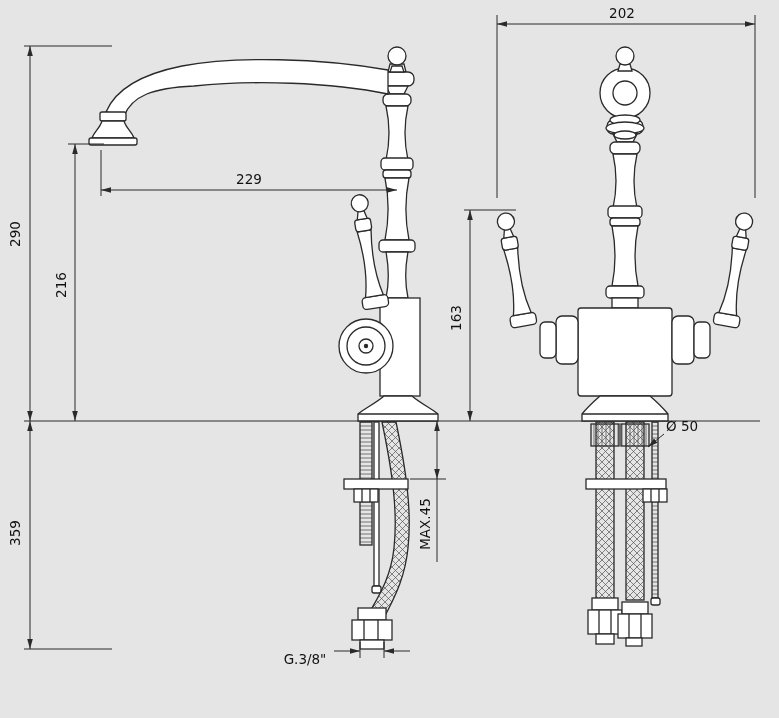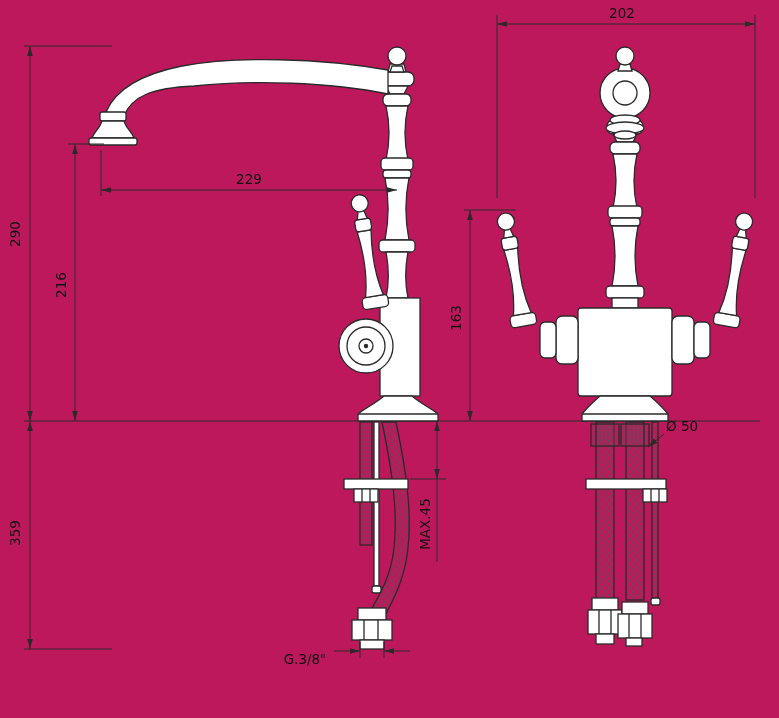--- a/index.html
+++ b/index.html
@@ -1,17 +1,17 @@
 <!DOCTYPE html>
 <html><head>
 <meta charset="utf-8">
 <style>
   html,body{margin:0;padding:0;background:#ffffff;}
   .sheet{
-    width:779px;height:718px;position:relative;background:#be185d;
+    width:779px;height:718px;position:relative;background:#e5e5e5;
     font-family:"DejaVu Sans", sans-serif;
   }
   svg text{
     font-family:"DejaVu Sans", sans-serif;
     font-size:13.5px;
     fill:#111111;
     stroke:none;
   }
 </style>
 </head>

